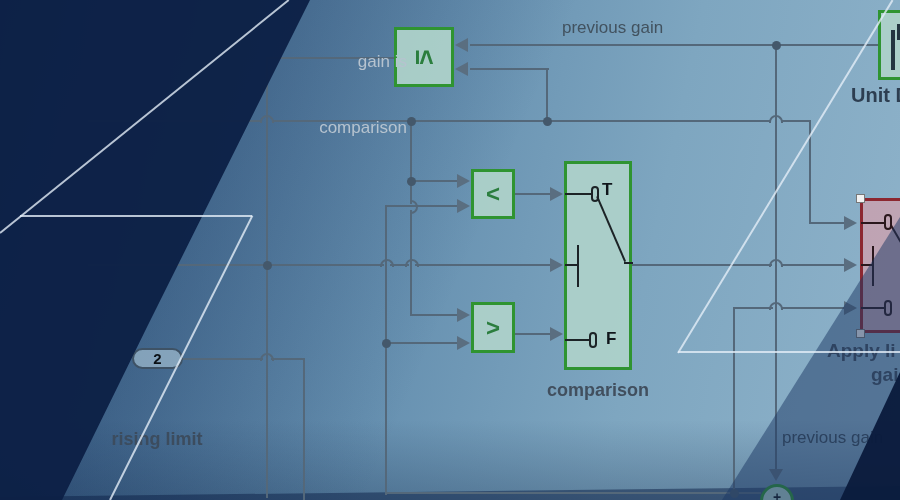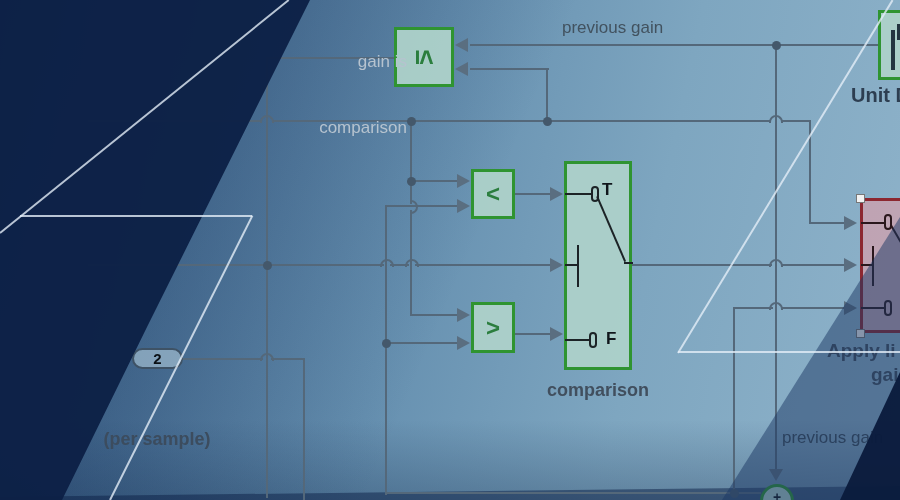--- a/index.html
+++ b/index.html
@@ -178,20 +178,21 @@
   </div>
 
   <div class="abs annot" style="left:247px;top:7px;width:160px;text-align:right;line-height:22px;color:var(--label-light);z-index:4;">
     <div>gain is</div>
     <div>comparison</div>
   </div>
   <span class="abs annot" style="left:562px;top:18px;">previous gain</span>
   <span class="abs annot" style="left:782px;top:428px;color:#3a4a58;">previous gain</span>
   <span class="abs simlabel" style="left:518px;top:380px;width:160px;text-align:center;">comparison</span>
   <div class="abs simlabel" style="left:77px;top:379px;width:160px;text-align:center;line-height:24px;color:#3c4c5e;">
+    <div>rising limit</div>
     <div>(per sample)</div>
   </div>
   <span class="abs simlabel" style="left:851px;top:84px;font-size:20px;color:#2d3e51;">Unit De</span>
   <span class="abs simlabel" style="left:827px;top:340px;font-size:19px;">Apply li</span>
   <span class="abs simlabel" style="left:871px;top:364px;font-size:19px;">gai</span>
 
   <div id="wedge-a" class="abs wedge"></div>
   <div id="wedge-c" class="abs wedge"></div>
   <div id="wedge-d" class="abs wedge"></div>
   <div class="abs wline" style="left:0px;top:232px;width:371px;transform:rotate(-38.9deg);"></div>

